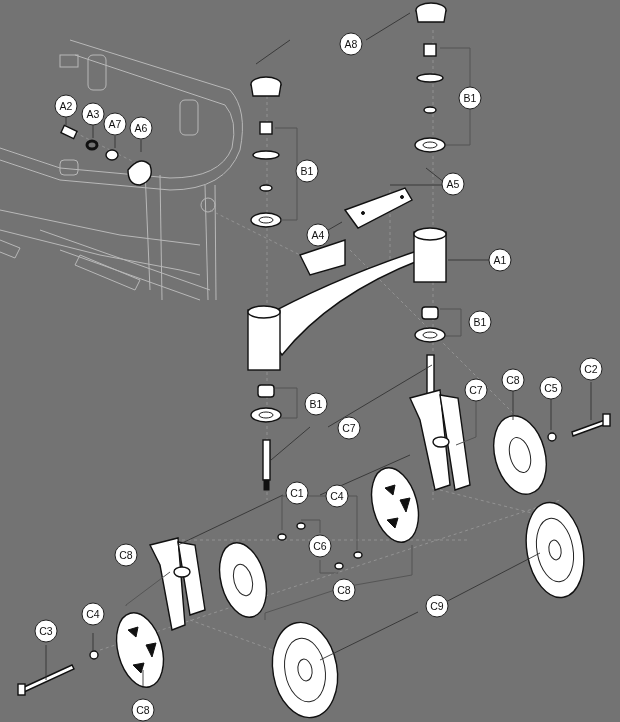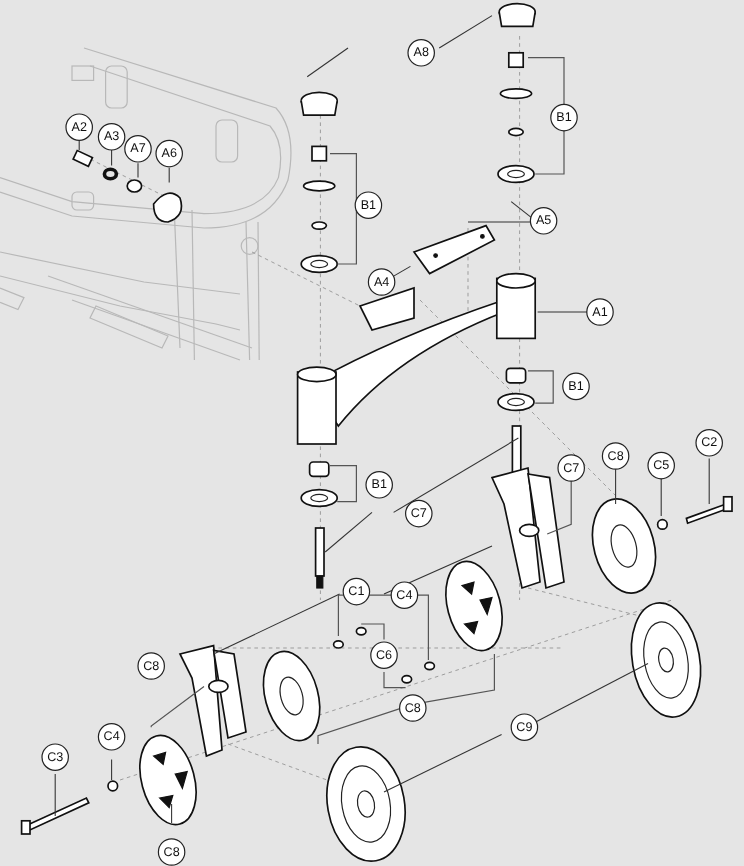--- a/index.html
+++ b/index.html
@@ -1,16 +1,16 @@
 <!DOCTYPE html>
 <html><head>
   <meta charset="utf-8">
   <style>
     html, body { margin: 0; padding: 0; background: #ffffff; }
-    #canvas { position: relative; width: 620px; height: 722px; overflow: hidden; background: #e5e5e5; }
+    #canvas { position: relative; width: 620px; height: 722px; overflow: hidden; background: #737373; }
     svg { position: absolute; left: 0; top: 0; }
     .frame { fill: none; stroke: #b8b8b8; stroke-width: 1; }
     .part { fill: #fff; stroke: #111; stroke-width: 1.4; }
     .partthin { fill: #fff; stroke: #222; stroke-width: 1; }
     .dark { fill: #111; stroke: #111; }
     .dash { fill: none; stroke: #9a9a9a; stroke-width: 0.8; stroke-dasharray: 3 3; }
     .leader { fill: none; stroke: #333; stroke-width: 0.9; }
     .bracket { fill: none; stroke: #555; stroke-width: 1; }
     .bubble circle { fill: #fff; stroke: #222; stroke-width: 1; }
     .bubble text { font-family: "Liberation Sans", sans-serif; font-size: 10.5px; fill: #111; text-anchor: middle; dominant-baseline: central; }

